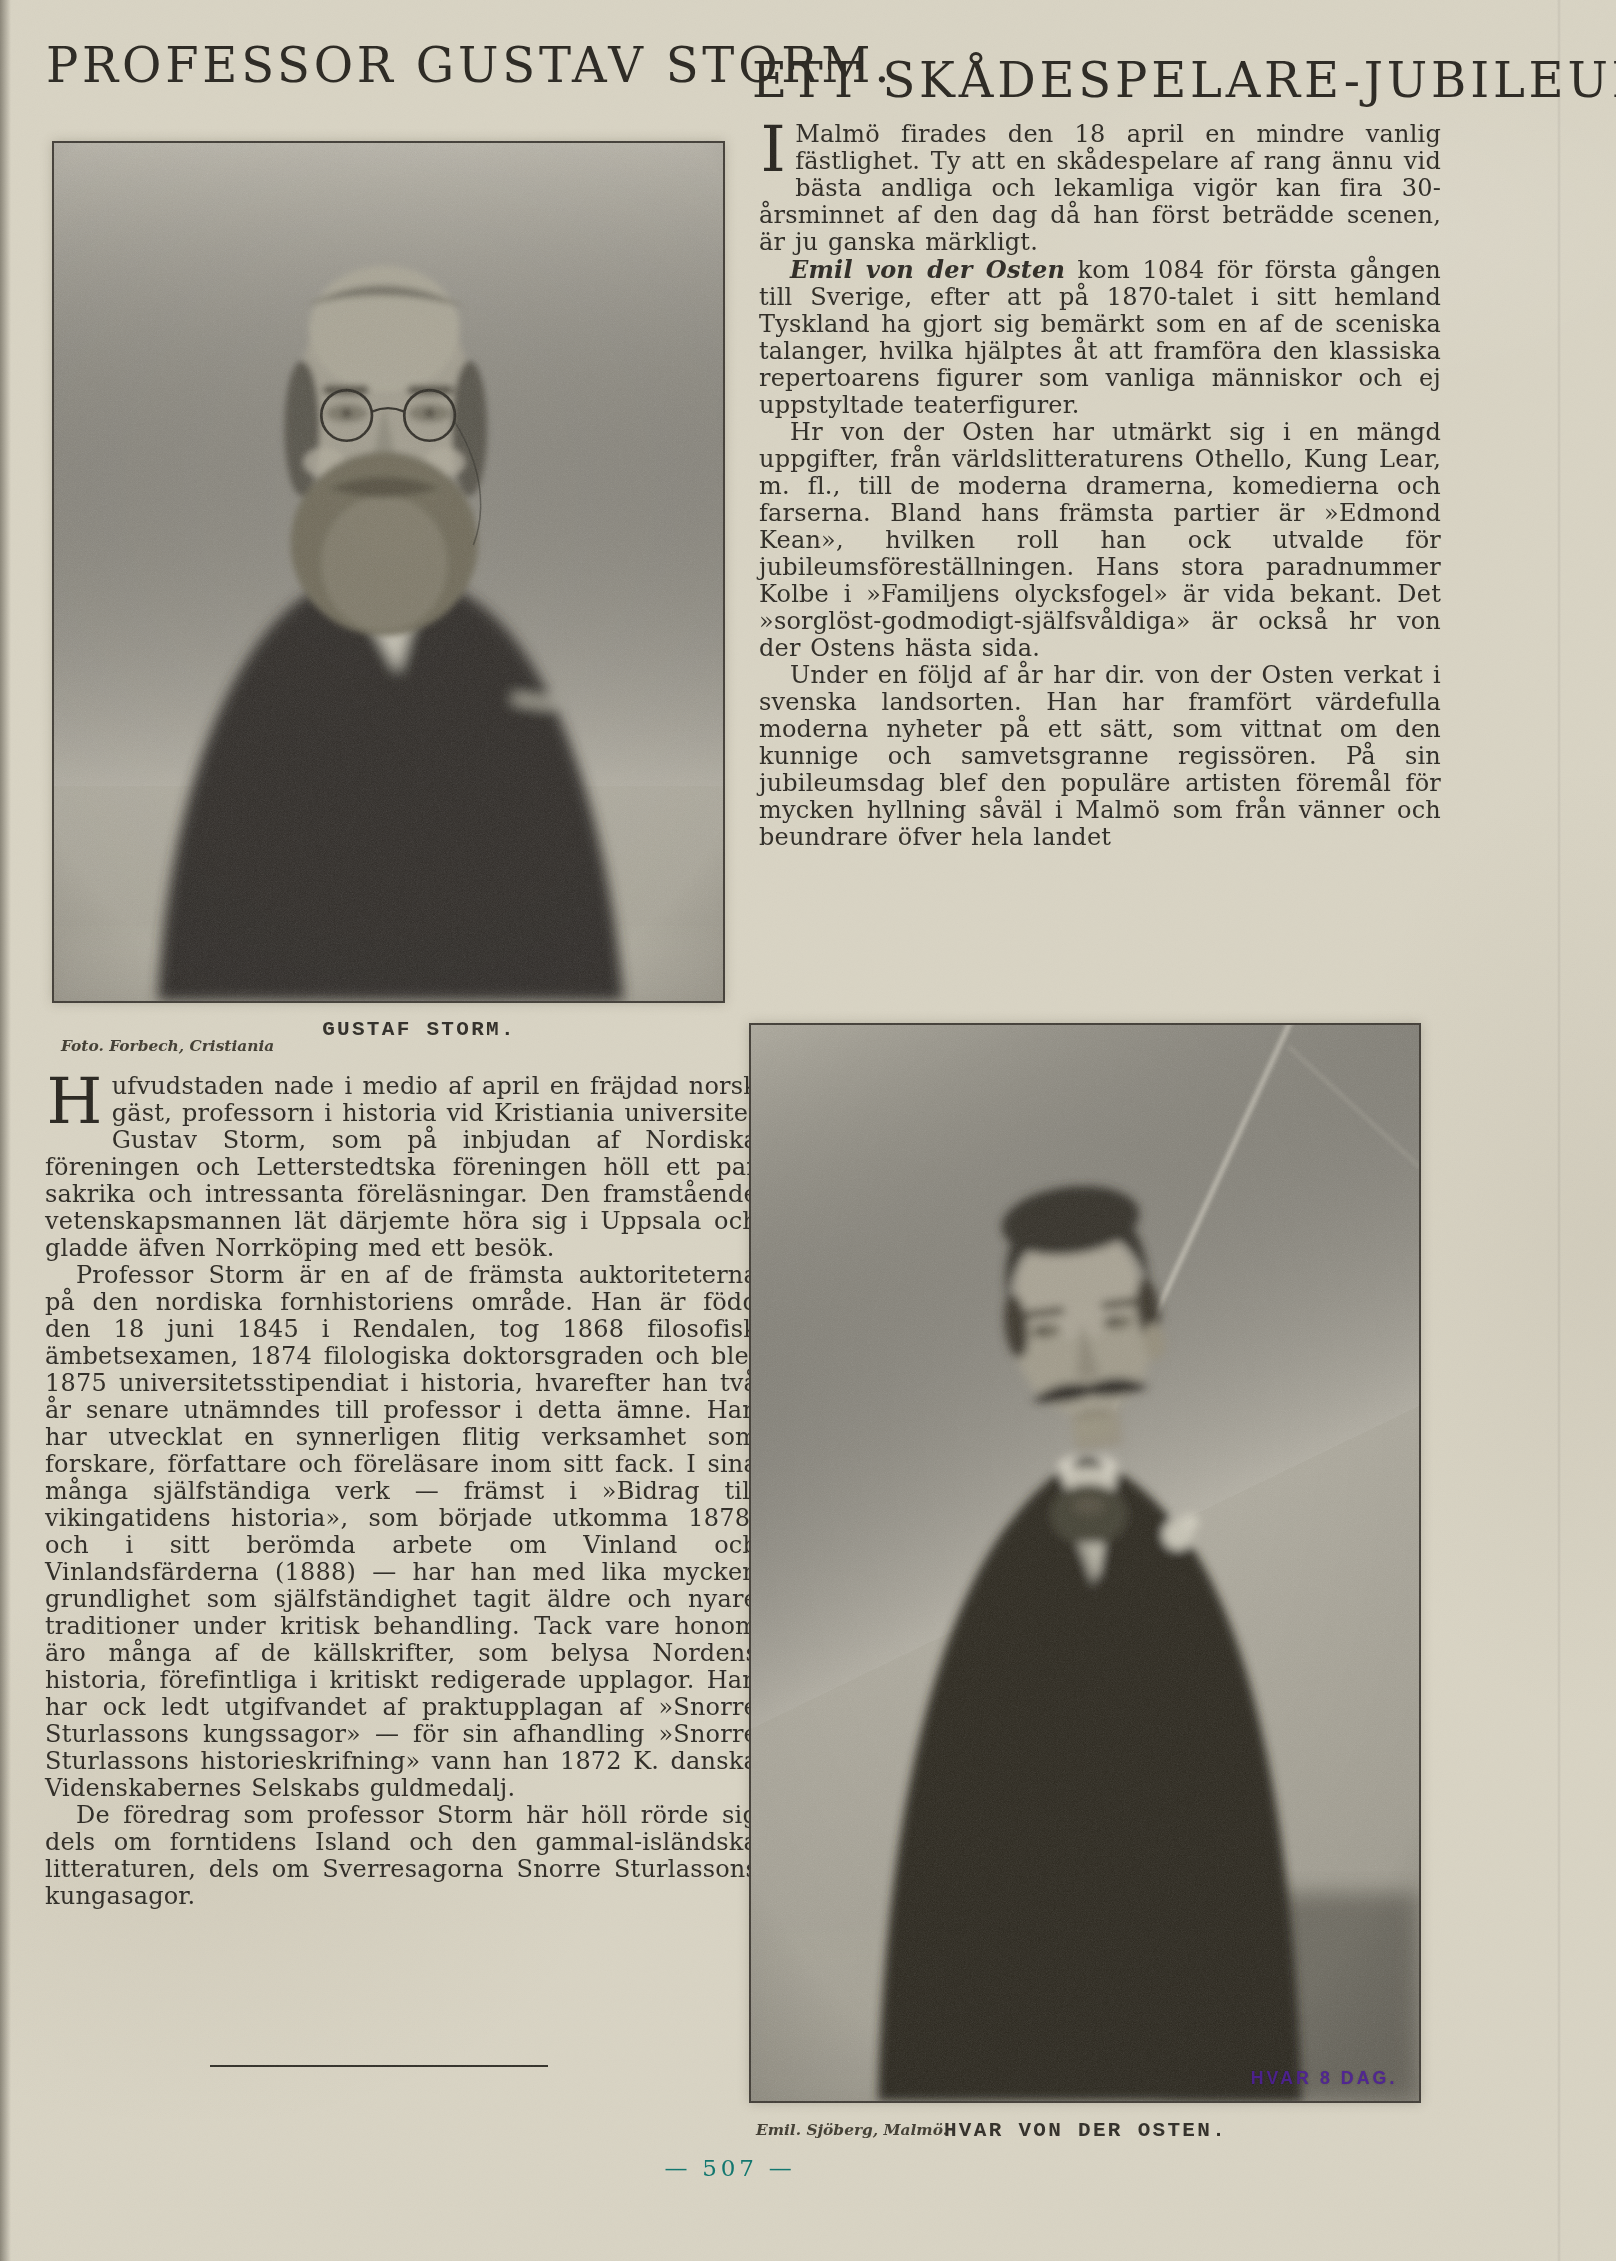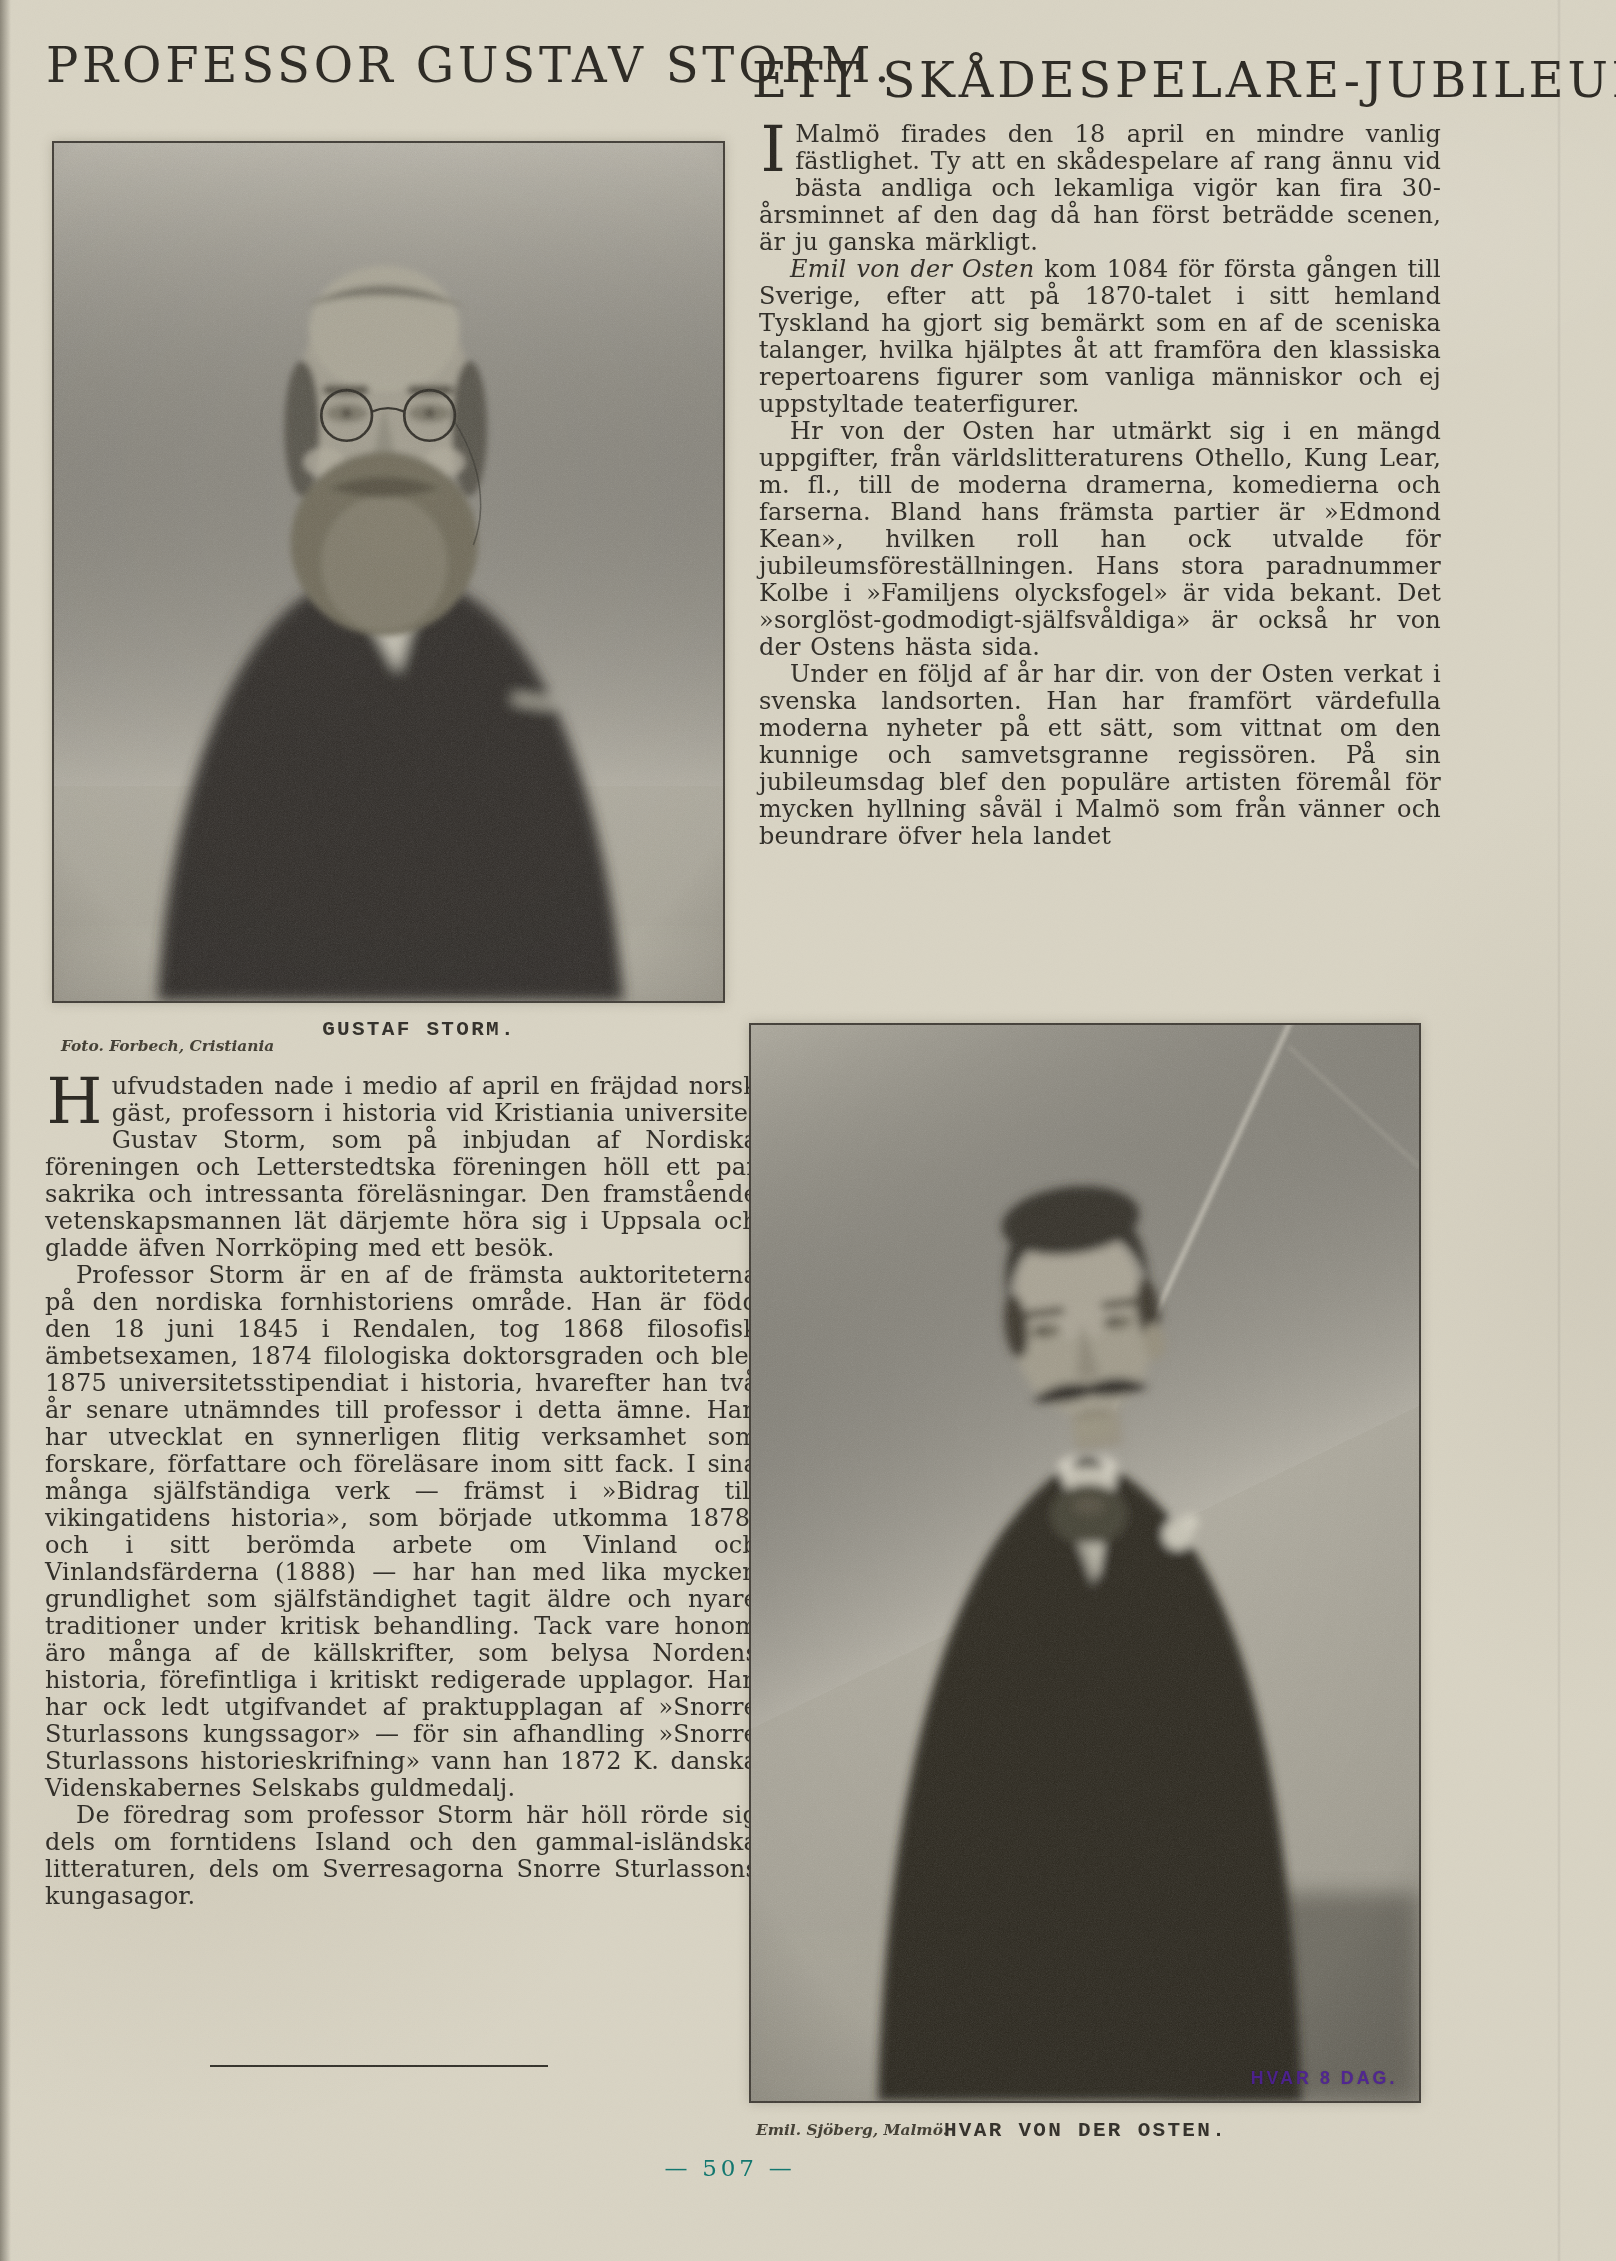--- a/index.html
+++ b/index.html
@@ -55,21 +55,21 @@
   #caption2-title{left:749px;width:673px;top:2119px;box-sizing:border-box;}
 
   .body-col{position:absolute;text-align:justify;
     font-size:24px;line-height:27px;word-spacing:1.9px;letter-spacing:0.2px;color:#302d27;}
   #left-body{left:45px;top:1073px;width:713px;}
   #right-body{left:759px;top:121px;width:682px;}
   .body-col p{margin:0;}
   .body-col p.indent{text-indent:31px;}
   .dropcap{float:left;font-size:64px;line-height:51px;padding:3.1px 9.2px 0 1.5px;color:#2b2822;}
   .dropcap:empty{display:none;}
-  .lead{font-style:italic;}
+  .lead{font-style:italic;font-weight:bold;}
   .lead:empty{display:none;}
 
   .section-rule{position:absolute;left:210px;top:2065px;width:338px;height:2.3px;background:#35332c;}
 
   #page-number{
     position:absolute;left:584px;top:2155px;width:292px;text-align:center;
     font-size:23px;letter-spacing:3.8px;color:#0f766e;
   }
   .noise-overlay{position:absolute;left:0;top:0;width:100%;height:100%;pointer-events:none;opacity:0.05;}
 </style>

